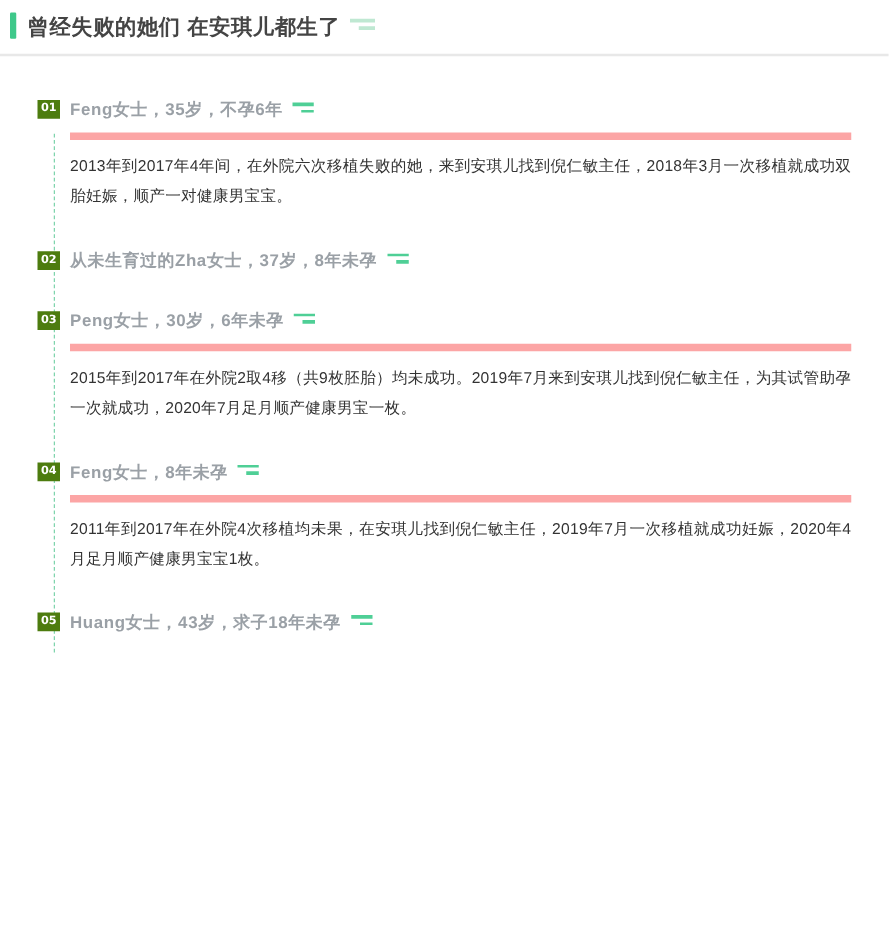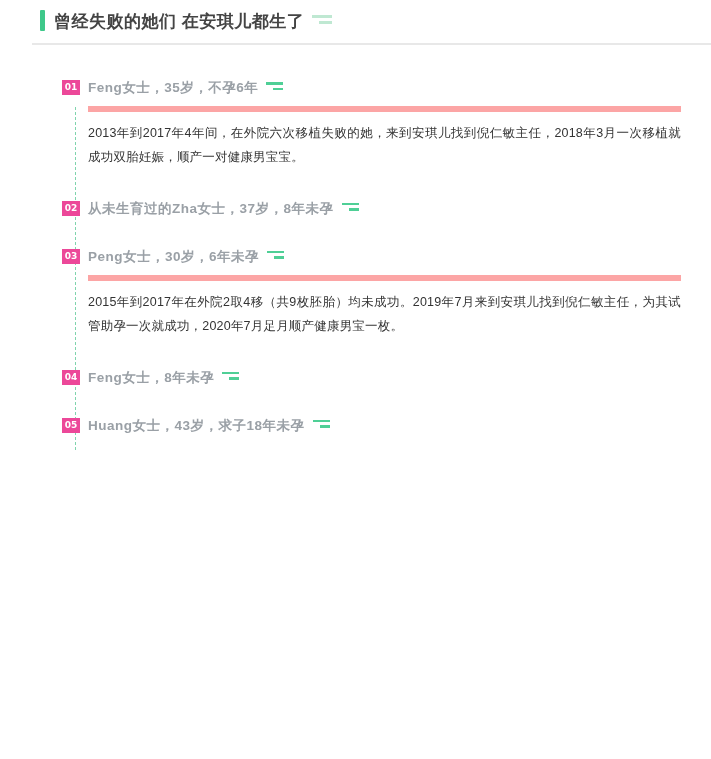--- a/index.html
+++ b/index.html
@@ -9,21 +9,20 @@
     background: #ffffff;
     width: 711px;
     height: 759px;
     font-family: "Liberation Sans", sans-serif;
   }
   .page {
     position: relative;
     width: 711px;
     height: 759px;
     overflow: hidden;
-    padding-left: 32px;
   }
 
   
   .header {
     position: relative;
     padding: 10px 0 10px 22px;
     border-bottom: 2px solid #e8e8e8;
     display: flex;
     align-items: baseline;
   }
@@ -84,21 +83,21 @@
     margin-bottom: 30px;
   }
   .item:last-child { margin-bottom: 0; }
 
   .num-badge {
     position: absolute;
     left: 0;
     top: 1px;
     width: 18px;
     height: 15px;
-    background: #ec4899;
+    background: #4d7c0f;
     color: #ffffff;
     font-size: 9px;
     font-weight: bold;
     line-height: 15px;
     text-align: center;
     font-family: "DejaVu Sans", sans-serif;
     letter-spacing: 0px;
   }
 
   .item-title-row {
@@ -198,20 +197,21 @@
 
     <div class="item">
       <span class="num-badge">04</span>
       <div class="item-title-row">
         <span class="item-title">Feng女士，8年未孕</span>
         <span class="title-deco">
           <span class="l1"></span>
             <span class="l2"></span>
         </span>
       </div>
+      <div class="item-body">2011年到2017年在外院4次移植均未果，在安琪儿找到倪仁敏主任，2019年7月一次移植就成功妊娠，2020年4月足月顺产健康男宝宝1枚。</div>
     </div>
 
     <div class="item">
       <span class="num-badge">05</span>
       <div class="item-title-row">
         <span class="item-title">Huang女士，43岁，求子18年未孕</span>
         <span class="title-deco">
           <span class="l1"></span>
             <span class="l2"></span>
         </span>

